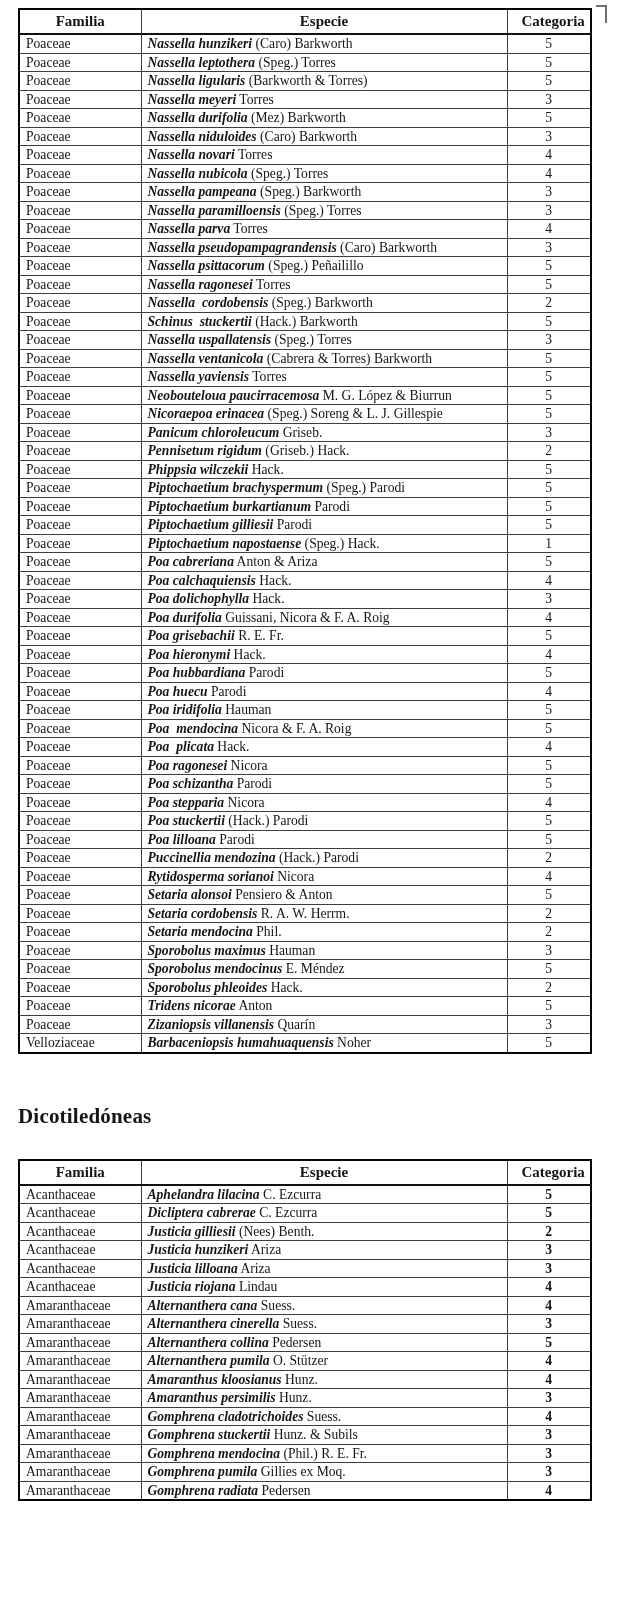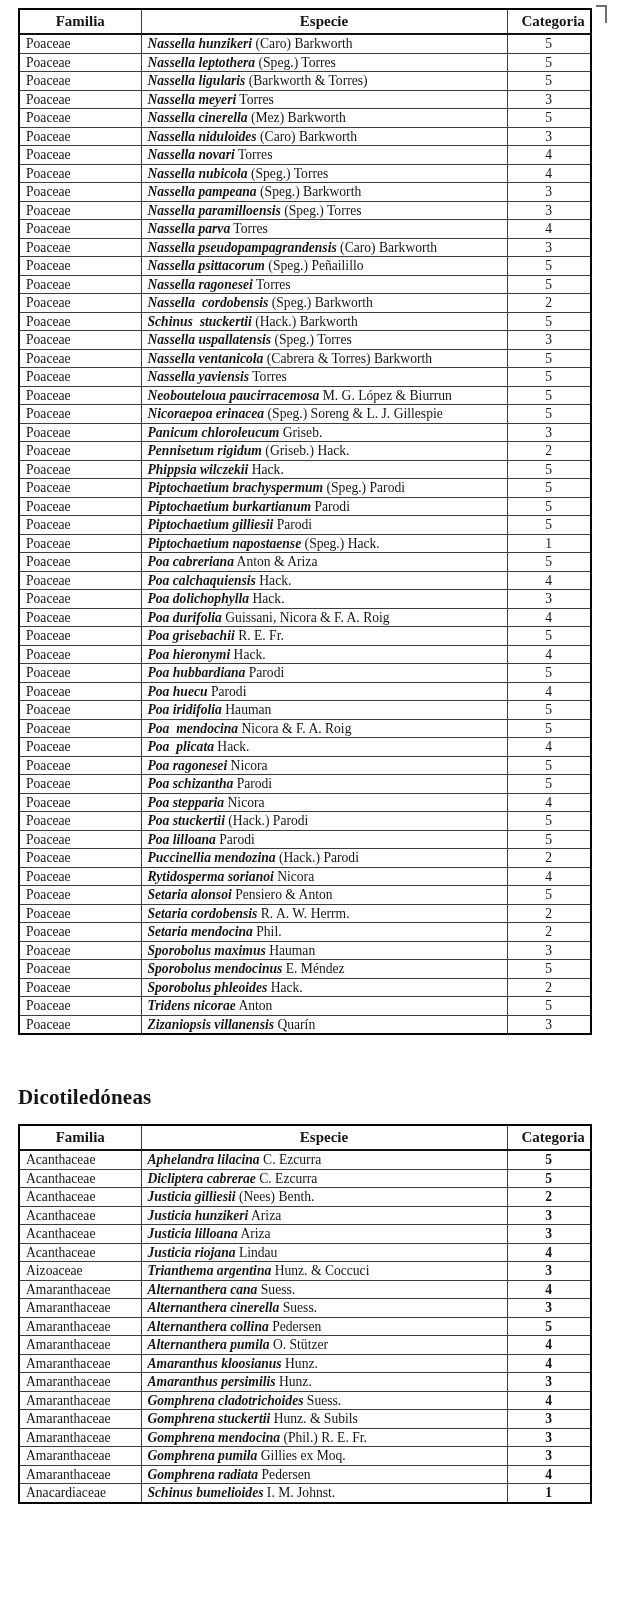--- a/index.html
+++ b/index.html
@@ -40,21 +40,21 @@
   td.categoria { text-align:center; padding-left:2px; padding-right:2px; }
   .dicots td.categoria { font-weight:bold; }
 
   .seg-bi { font-weight:bold; font-style:italic; }
   .seg-i  { }
   .seg-r  { font-weight:normal; font-style:normal; }
 
   h2.section-heading {
     font-size:21px;
     font-weight:bold;
-    margin:50px 0 14px 0;
+    margin:50px 0 30px 0;
     letter-spacing:0.2px;
   }
 
   .cursor-artifact {
     position:absolute;
     left:596px; top:5px;
     width:9px; height:16px;
     border-top:2px solid #6f6f6f;
     border-right:2px solid #6f6f6f;
   }
@@ -95,21 +95,21 @@
           <td class="especie"><span class="seg-bi">Nassella ligularis</span><span class="seg-r"> (Barkworth &amp; Torres)</span></td>
           <td class="categoria">5</td>
         </tr>
         <tr>
           <td class="familia">Poaceae</td>
           <td class="especie"><span class="seg-bi">Nassella meyeri</span><span class="seg-r"> Torres</span></td>
           <td class="categoria">3</td>
         </tr>
         <tr>
           <td class="familia">Poaceae</td>
-          <td class="especie"><span class="seg-bi">Nassella cinerella</span><span class="seg-r"> (Mez) Barkworth</span></td>
+          <td class="especie"><span class="seg-bi">Nassella durifolia</span><span class="seg-r"> (Mez) Barkworth</span></td>
           <td class="categoria">5</td>
         </tr>
         <tr>
           <td class="familia">Poaceae</td>
           <td class="especie"><span class="seg-bi">Nassella niduloides</span><span class="seg-r"> (Caro) Barkworth</span></td>
           <td class="categoria">3</td>
         </tr>
         <tr>
           <td class="familia">Poaceae</td>
           <td class="especie"><span class="seg-bi">Nassella novari</span><span class="seg-r"> Torres</span></td>
@@ -342,20 +342,25 @@
         </tr>
         <tr>
           <td class="familia">Poaceae</td>
           <td class="especie"><span class="seg-bi">Tridens nicorae</span><span class="seg-r"> Anton</span></td>
           <td class="categoria">5</td>
         </tr>
         <tr>
           <td class="familia">Poaceae</td>
           <td class="especie"><span class="seg-bi">Zizaniopsis villanensis</span><span class="seg-r"> Quarín</span></td>
           <td class="categoria">3</td>
+        </tr>
+        <tr>
+          <td class="familia">Velloziaceae</td>
+          <td class="especie"><span class="seg-bi">Barbaceniopsis humahuaquensis</span><span class="seg-r"> Noher</span></td>
+          <td class="categoria">5</td>
         </tr>
       </tbody>
   </table>
 
   <h2 class="section-heading">Dicotiledóneas</h2>
 
   <table class="species dicots">
     <colgroup>
       <col style="width:122px">
       <col style="width:366px">
@@ -393,25 +398,20 @@
           <td class="familia">Acanthaceae</td>
           <td class="especie"><span class="seg-bi">Justicia lilloana</span><span class="seg-r"> Ariza</span></td>
           <td class="categoria">3</td>
         </tr>
         <tr>
           <td class="familia">Acanthaceae</td>
           <td class="especie"><span class="seg-bi">Justicia riojana</span><span class="seg-r"> Lindau</span></td>
           <td class="categoria">4</td>
         </tr>
         <tr>
-          <td class="familia">Aizoaceae</td>
-          <td class="especie"><span class="seg-bi">Trianthema argentina</span><span class="seg-r"> Hunz. &amp; Coccuci</span></td>
-          <td class="categoria">3</td>
-        </tr>
-        <tr>
           <td class="familia">Amaranthaceae</td>
           <td class="especie"><span class="seg-bi">Alternanthera cana</span><span class="seg-r"> Suess.</span></td>
           <td class="categoria">4</td>
         </tr>
         <tr>
           <td class="familia">Amaranthaceae</td>
           <td class="especie"><span class="seg-bi">Alternanthera cinerella</span><span class="seg-r"> Suess.</span></td>
           <td class="categoria">3</td>
         </tr>
         <tr>
@@ -451,22 +451,17 @@
         </tr>
         <tr>
           <td class="familia">Amaranthaceae</td>
           <td class="especie"><span class="seg-bi">Gomphrena pumila</span><span class="seg-r"> Gillies ex Moq.</span></td>
           <td class="categoria">3</td>
         </tr>
         <tr>
           <td class="familia">Amaranthaceae</td>
           <td class="especie"><span class="seg-bi">Gomphrena radiata</span><span class="seg-r"> Pedersen</span></td>
           <td class="categoria">4</td>
-        </tr>
-        <tr>
-          <td class="familia">Anacardiaceae</td>
-          <td class="especie"><span class="seg-bi">Schinus bumelioides</span><span class="seg-r"> I. M. Johnst.</span></td>
-          <td class="categoria">1</td>
         </tr>
       </tbody>
   </table>
 
 </div>
 
 </body></html>

